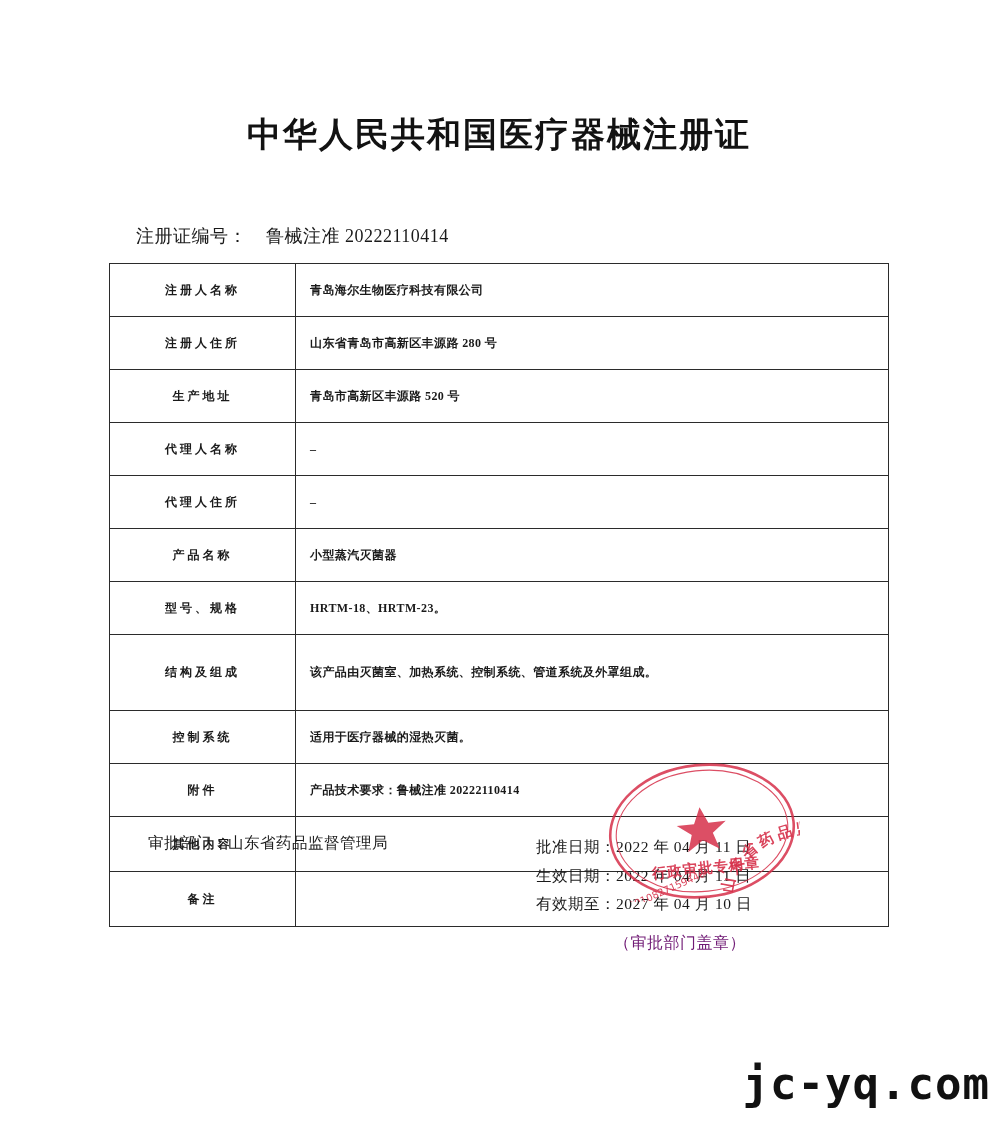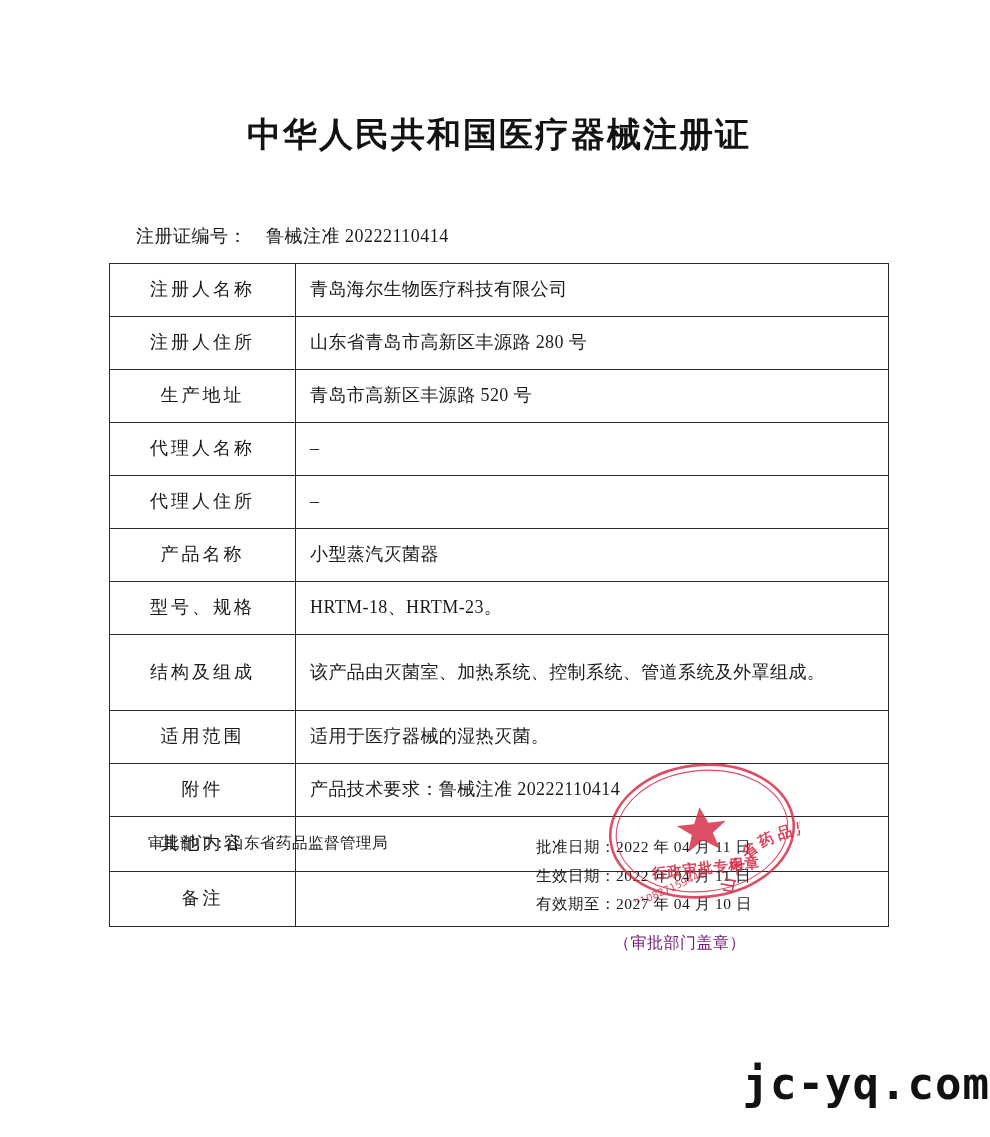--- a/index.html
+++ b/index.html
@@ -46,23 +46,24 @@
   table.cert {
     position: absolute;
     top: 263px;
     left: 109px;
     width: 780px;
     border-collapse: collapse;
     table-layout: fixed;
   }
   table.cert td {
     border: 1px solid #2b2b2b;
-    font-size: 18px;
+    font-size: 12px;
     line-height: 1.55;
     vertical-align: middle;
+    font-weight: bold;
   }
   table.cert td.key {
     width: 177px;
     text-align: center;
     letter-spacing: 3px;
     padding: 8px 4px;
     white-space: nowrap;
   }
   table.cert td.val {
     padding: 8px 0 8px 14px;
@@ -169,21 +170,21 @@
       </tr>
       <tr class="r-norm">
         <td class="key">型号、规格</td>
         <td class="val">HRTM-18、HRTM-23。</td>
       </tr>
       <tr class="r-tall">
         <td class="key">结构及组成</td>
         <td class="val">该产品由灭菌室、加热系统、控制系统、管道系统及外罩组成。</td>
       </tr>
       <tr class="r-norm">
-        <td class="key">适用范围</td>
+        <td class="key">控制系统</td>
         <td class="val">适用于医疗器械的湿热灭菌。</td>
       </tr>
       <tr class="r-norm">
         <td class="key">附件</td>
         <td class="val">产品技术要求：鲁械注准 20222110414</td>
       </tr>
       <tr class="r-empty">
         <td class="key">其他内容</td>
         <td class="val"></td>
       </tr>

